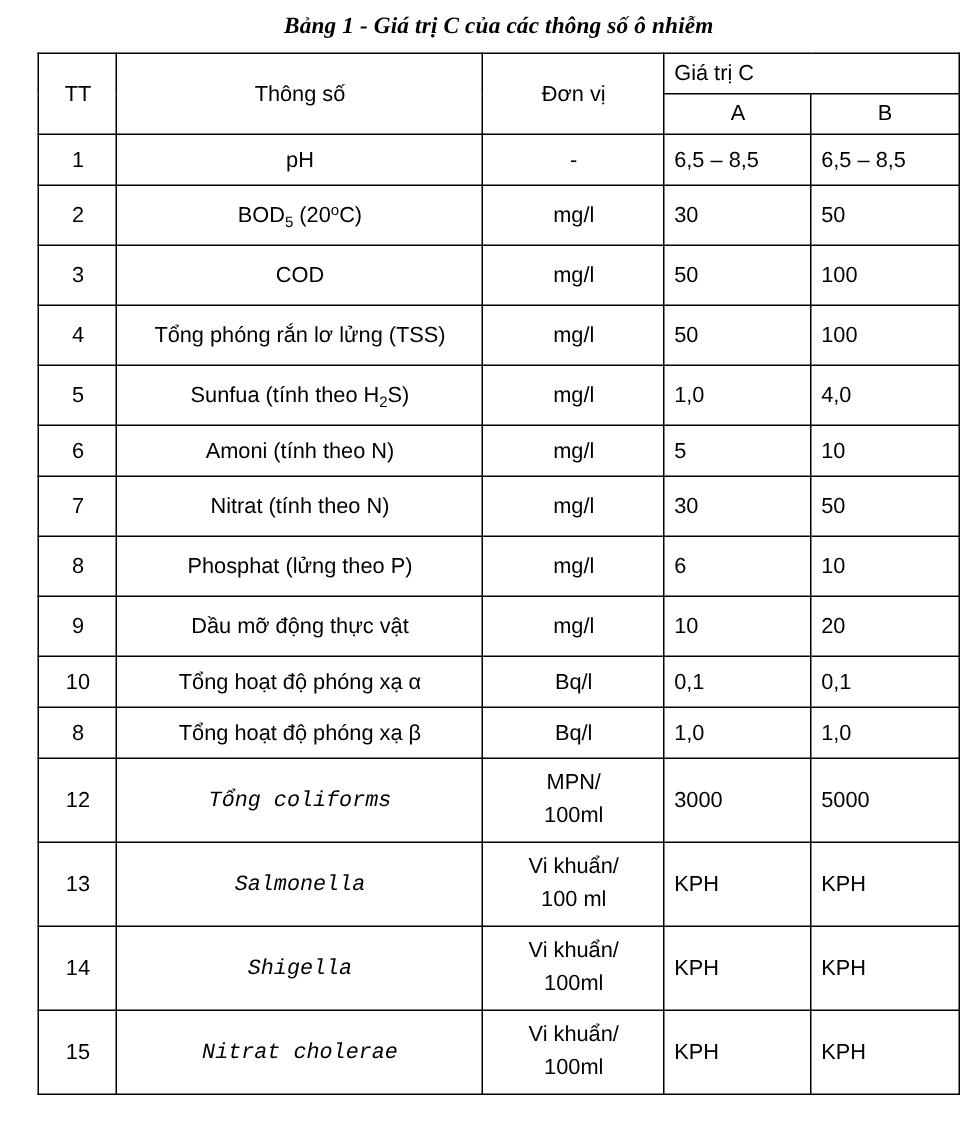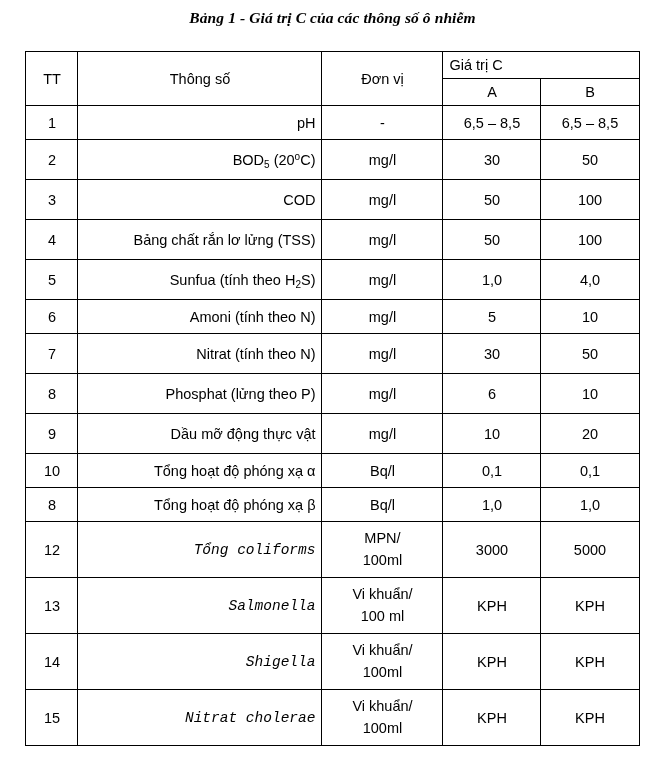--- a/index.html
+++ b/index.html
@@ -26,21 +26,21 @@
     font-family: "Liberation Serif", serif;
     font-style: italic;
     font-weight: bold;
     font-size: 15.5px;
     padding-top: 9px;
     padding-bottom: 8px;
     letter-spacing: 0.1px;
   }
   table.main {
     border-collapse: collapse;
-    margin: 16px auto;
+    margin: 0 auto;
     width: 613px;
     table-layout: fixed;
   }
   table.main td, table.main th {
     border: 1px solid #000000;
     font-weight: normal;
     font-size: 14.5px;
     padding: 0 6px;
     vertical-align: middle;
   }
@@ -66,34 +66,33 @@
   col.c-param { width: 244px; }
   col.c-unit { width: 121px; }
   col.c-a { width: 98px; }
   col.c-b { width: 98px; }
 
   td.tt {
     text-align: center;
     font-size: 14.5px;
   }
   td.param {
-    text-align: right;
+    text-align: center;
     font-size: 15px;
     padding-left: 9px;
   }
   td.param.italic {
     font-style: italic;
     font-family: Liberation Mono, monospace;
   }
   td.unit {
     text-align: center;
     font-size: 14.5px;
   }
   td.val {
-    text-align: center;
     font-size: 14.5px;
   }
   .r-short { height: 34px; }
   .r-med { height: 40px; }
   .r-tall { height: 56px; }
   .two-line {
     line-height: 1.5;
   }
   sub {
     font-size: 10px;
@@ -156,21 +155,21 @@
       <tr class="r-med">
         <td class="tt">3</td>
         <td class="param">COD</td>
         <td class="unit">mg/l</td>
         <td class="val">50</td>
         <td class="val">100</td>
       </tr>
 
       <tr class="r-med">
         <td class="tt">4</td>
-        <td class="param">Bảng chất rắn lơ lửng (TSS)</td>
+        <td class="param">Tổng phóng rắn lơ lửng (TSS)</td>
         <td class="unit">mg/l</td>
         <td class="val">50</td>
         <td class="val">100</td>
       </tr>
 
       <tr class="r-med">
         <td class="tt">5</td>
         <td class="param">Sunfua (tính theo H<sub>2</sub>S)</td>
         <td class="unit">mg/l</td>
         <td class="val">1,0</td>

